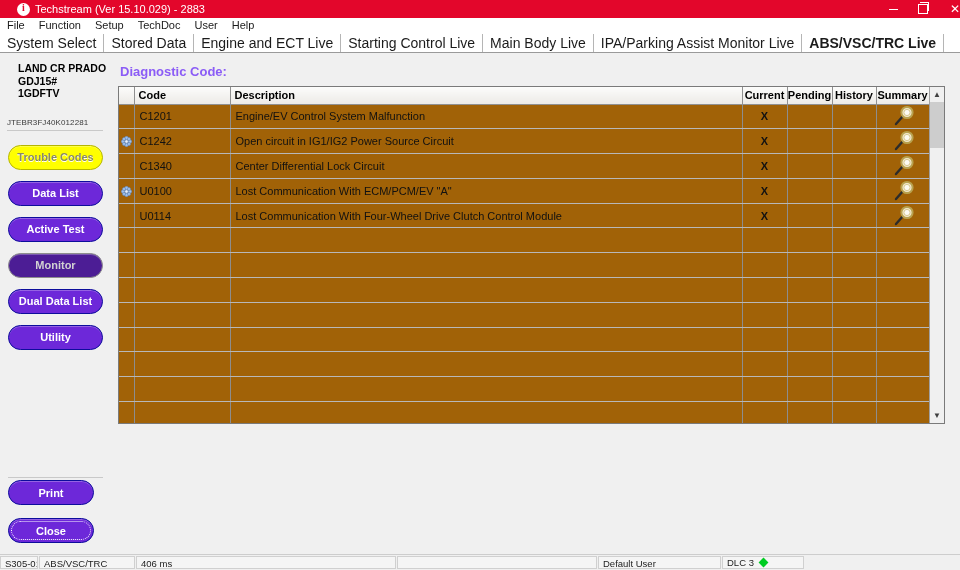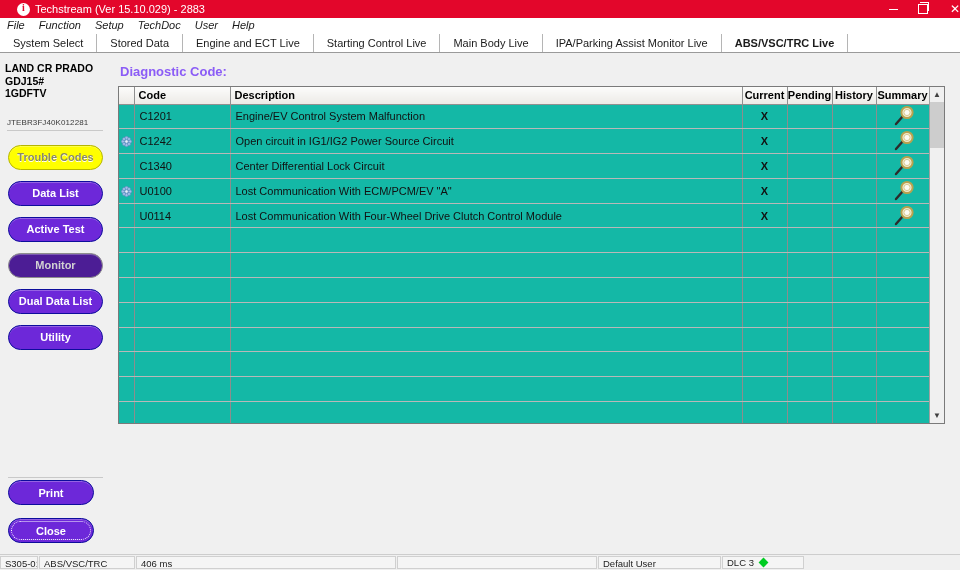--- a/index.html
+++ b/index.html
@@ -28,40 +28,40 @@
   .sq{width:8px;height:8px;border:1px solid #fff;position:relative;}
   .sq::before{content:"";position:absolute;left:1px;top:-3px;width:8px;height:8px;
     border-top:1px solid #fff;border-right:1px solid #fff;}
   .dash{width:9px;height:1px;background:#fff;}
 
   
   .menubar{
     position:absolute;left:0;top:18px;width:960px;height:15px;background:#fff;
     display:flex;align-items:center;
   }
-  .menu-item{padding:0 7px;font-size:11px;color:#1a1a1a;line-height:15px;cursor:default;font-style:italic;}
+  .menu-item{padding:0 7px;font-size:11px;color:#1a1a1a;line-height:15px;cursor:default;}
 
   
   .tabstrip{
     position:absolute;left:0;top:33px;width:960px;height:19px;background:#fff;
     display:flex;align-items:flex-end;border-bottom:1px solid #9a9a9a;
   }
   .tab{
-    position:relative;padding:0 13px;height:18px;line-height:18px;
-    font-size:11px;color:#1b1b1b;white-space:nowrap;
+    position:relative;padding:0 7px;height:18px;line-height:18px;
+    font-size:14px;color:#1b1b1b;white-space:nowrap;
     border-right:1px solid #b5b5b5;
   }
   .tab.active{font-weight:bold;}
 
   
   .sidebar{
     position:absolute;left:0;top:53px;width:109px;height:502px;
     background:#f0f0f0;border-right:1px solid #a9a9a9;
   }
-  .veh-info{padding:9px 0 0 5px;font-weight:bold;font-size:10.5px;line-height:12.5px;}
+  .veh-info{padding:9px 0 0 18px;font-weight:bold;font-size:10.5px;line-height:12.5px;}
   .vin{
     margin:18px 6px 0 7px;font-size:8px;color:#3a3a3a;letter-spacing:.1px;
     padding-bottom:3px;border-bottom:1px solid #c9c9c9;
   }
   .btn-col{margin:14px 6px 0 8px;display:flex;flex-direction:column;gap:11px;}
   .navbtn{
     height:25px;border-radius:12.5px;display:flex;align-items:center;
     justify-content:center;font-size:11px;font-weight:bold;color:#fff;
     background:#6d28d9;border:1px solid #0d0d9c;box-sizing:border-box;
     box-shadow:inset 0 1px 0 rgba(255,255,255,.28);
@@ -75,21 +75,21 @@
   .navbtn.focus{outline:1px dotted #fff;outline-offset:-4px;}
 
   
   .main{
     position:absolute;left:109px;top:53px;width:851px;height:502px;background:#f0f0f0;
   }
   .panel-title{position:absolute;left:11px;top:11px;font-size:13px;font-weight:bold;color:#8b5cf6;}
 
   .grid-wrap{
     position:absolute;left:9px;top:33px;width:827px;height:338px;
-    border:1px solid #7a7a7a;background:#14b8a6;box-sizing:border-box;
+    border:1px solid #7a7a7a;background:#a16207;box-sizing:border-box;
     display:flex;
   }
   .grid{flex:1 1 auto;overflow:hidden;position:relative;}
   table.dtc{border-collapse:collapse;table-layout:fixed;width:810px;}
   table.dtc th{
     height:17px;background:#f2f1ef;border-right:1px solid #909090;
     border-bottom:1px solid #909090;font-size:11px;font-weight:bold;
     text-align:left;padding:0 4px;box-sizing:border-box;color:#000;
     background-image:linear-gradient(#fcfcfb,#eceae6);
   }

